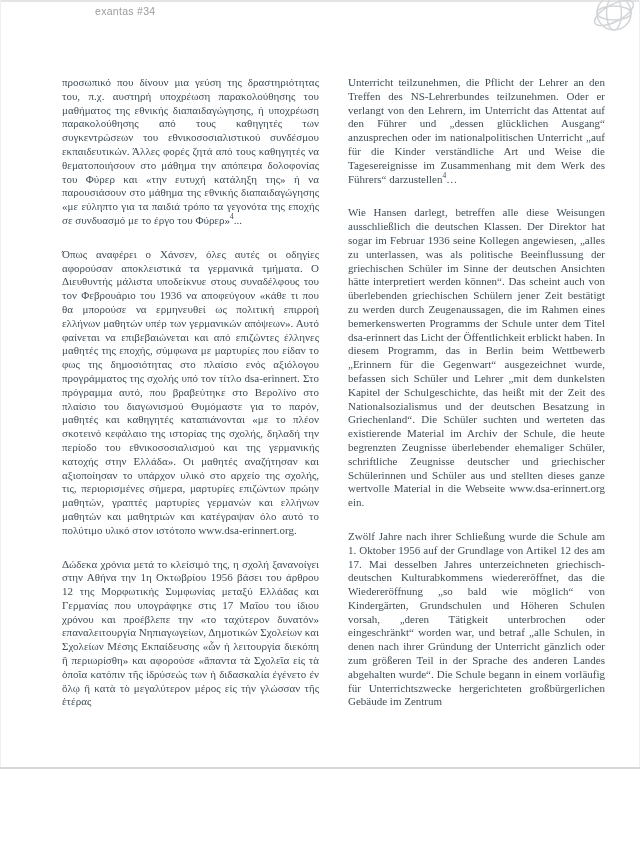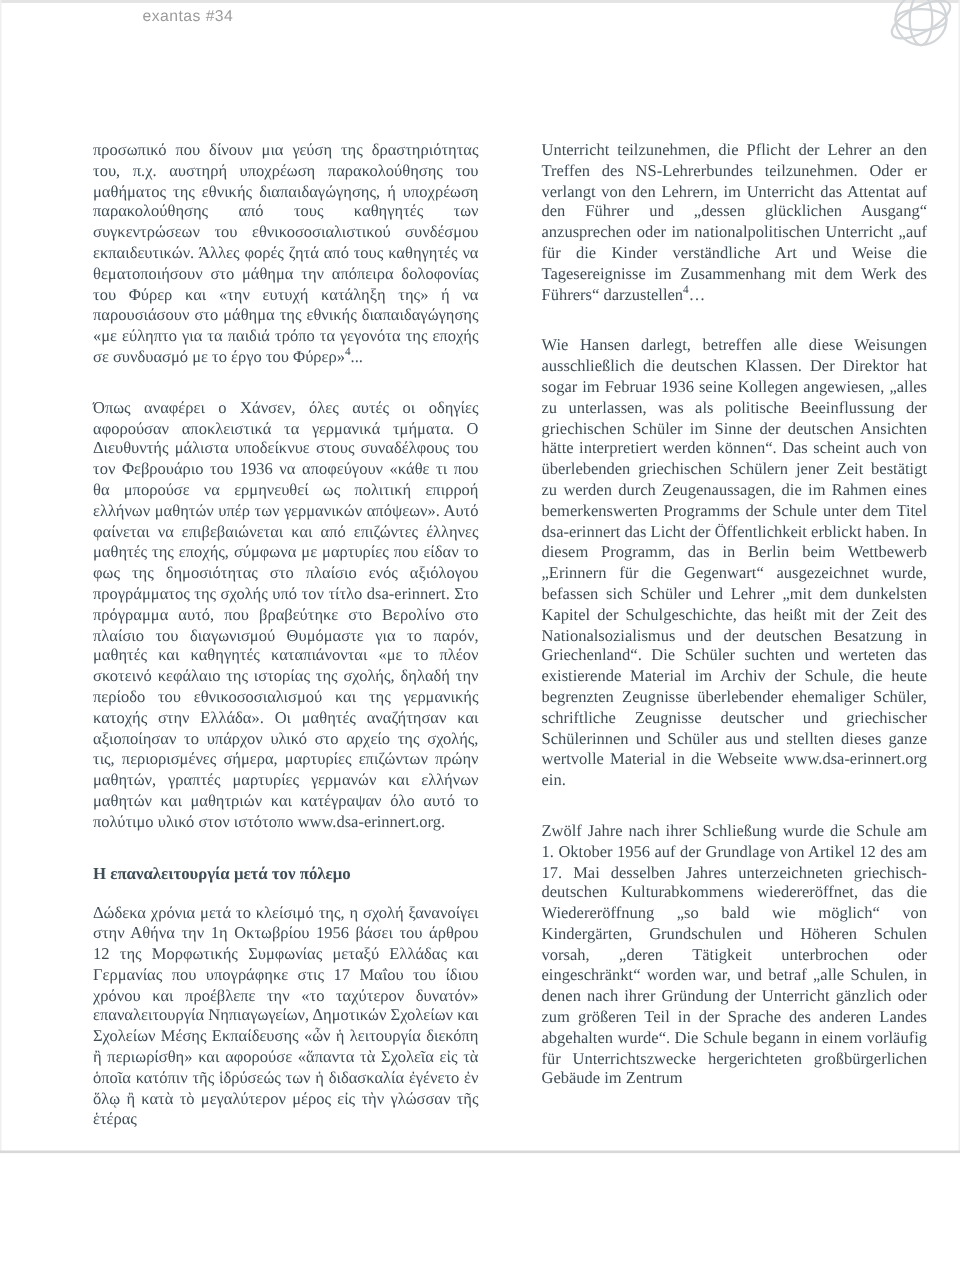--- a/index.html
+++ b/index.html
@@ -8,21 +8,21 @@
   .edge-top{position:absolute;top:0;left:0;right:0;height:2px;background:#e4e4e4;}
   .edge-bottom{position:absolute;bottom:0;left:0;right:0;height:2px;background:#d8d8d8;}
   .edge-left{position:absolute;top:0;bottom:0;left:0;width:1px;background:#efefef;}
   .edge-right{position:absolute;top:0;bottom:0;right:0;width:1px;background:#efefef;}
 
   .issue{position:absolute;top:5px;left:95px;
          font-family:"Liberation Sans","DejaVu Sans",sans-serif;
          font-size:10.5px;color:#9b9b9b;letter-spacing:.3px;}
   .globe{position:absolute;top:-9px;right:3px;}
 
-  .cols{position:absolute;top:94px;left:62px;display:flex;gap:42px;}
+  .cols{position:absolute;top:76px;left:62px;display:flex;gap:29px;}
   .col{width:257px;}
   .col p{margin:0 0 20px;font-size:11px;line-height:13.8px;text-align:justify;
          color:#3e4d56;}
   .col h3{margin:0 0 13px;font-size:11.2px;line-height:14px;font-weight:bold;
           color:#3e4d56;}
   .it{}
   sup{font-size:7.5px;line-height:0;vertical-align:super;}
 
   .rule{position:absolute;left:57px;right:0;top:789px;height:2px;background:#7396a7;}
   .f-label{position:absolute;left:57px;top:779px;
@@ -48,21 +48,20 @@
       <ellipse cx="23" cy="22" rx="7.5" ry="17"></ellipse>
       <ellipse cx="23" cy="22" rx="17" ry="7"></ellipse>
       <ellipse cx="23" cy="22" rx="21.5" ry="8.5" transform="rotate(-28 23 22)"></ellipse>
     </g>
   </svg>
 
   <div class="cols">
     <div class="col" lang="el">
         <p><span>προσωπικό που δίνουν μια γεύση της δραστηριότητας του, π.χ. αυστηρή υποχρέωση παρακολούθησης του μαθήματος της εθνικής διαπαιδαγώγησης, ή υποχρέωση παρακολούθησης από τους καθηγητές των συγκεντρώσεων του εθνικοσοσιαλιστικού συνδέσμου εκπαιδευτικών. Άλλες φορές ζητά από τους καθηγητές να θεματοποιήσουν στο μάθημα την απόπειρα δολοφονίας του Φύρερ και </span><span class="it">«την ευτυχή κατάληξη της»</span><span> ή να παρουσιάσουν στο μάθημα της εθνικής διαπαιδαγώγησης </span><span class="it">«με εύληπτο για τα παιδιά τρόπο τα γεγονότα της εποχής σε συνδυασμό με το έργο του Φύρερ»</span><sup>4</sup><span>...</span></p>
         <p><span>Όπως αναφέρει ο Χάνσεν, όλες αυτές οι οδηγίες αφορούσαν αποκλειστικά τα γερμανικά τμήματα. Ο Διευθυντής μάλιστα υποδείκνυε στους συναδέλφους του τον Φεβρουάριο του 1936 να αποφεύγουν </span><span class="it">«κάθε τι που θα μπορούσε να ερμηνευθεί ως πολιτική επιρροή ελλήνων μαθητών υπέρ των γερμανικών απόψεων»</span><span>. Αυτό φαίνεται να επιβεβαιώνεται και από επιζώντες έλληνες μαθητές της εποχής, σύμφωνα με μαρτυρίες που είδαν το φως της δημοσιότητας στο πλαίσιο ενός αξιόλογου προγράμματος της σχολής υπό τον τίτλο </span><span class="it">dsa-erinnert</span><span>. Στο πρόγραμμα αυτό, που βραβεύτηκε στο Βερολίνο στο πλαίσιο του διαγωνισμού </span><span class="it">Θυμόμαστε για το παρόν</span><span>, μαθητές και καθηγητές καταπιάνονται </span><span class="it">«με το πλέον σκοτεινό κεφάλαιο της ιστορίας της σχολής, δηλαδή την περίοδο του εθνικοσοσιαλισμού και της γερμανικής κατοχής στην Ελλάδα»</span><span>. Οι μαθητές αναζήτησαν και αξιοποίησαν το υπάρχον υλικό στο αρχείο της σχολής, τις, περιορισμένες σήμερα, μαρτυρίες επιζώντων πρώην μαθητών, γραπτές μαρτυρίες γερμανών και ελλήνων μαθητών και μαθητριών και κατέγραψαν όλο αυτό το πολύτιμο υλικό στον ιστότοπο www.dsa-erinnert.org.</span></p>
-        <h3><span>Η επαναλειτουργία μετά τον πόλεμο</span></h3>
         <p><span>Δώδεκα χρόνια μετά το κλείσιμό της, η σχολή ξανανοίγει στην Αθήνα την 1η Οκτωβρίου 1956 βάσει του άρθρου 12 της Μορφωτικής Συμφωνίας μεταξύ Ελλάδας και Γερμανίας που υπογράφηκε στις 17 Μαΐου του ίδιου χρόνου και προέβλεπε την </span><span class="it">«το ταχύτερον δυνατόν»</span><span> επαναλειτουργία Νηπιαγωγείων, Δημοτικών Σχολείων και Σχολείων Μέσης Εκπαίδευσης </span><span class="it">«ὧν ἡ λειτουργία διεκόπη ἢ περιωρίσθη»</span><span> και αφορούσε </span><span class="it">«ἅπαντα τὰ Σχολεῖα εἰς τὰ ὁποῖα κατόπιν τῆς ἱδρύσεώς των ἡ διδασκαλία ἐγένετο ἐν ὅλῳ ἢ κατὰ τὸ μεγαλύτερον μέρος εἰς τὴν γλώσσαν τῆς ἑτέρας</span></p>
       </div>
     <div class="col" lang="de">
         <p><span>Unterricht teilzunehmen, die Pflicht der Lehrer an den Treffen des NS-Lehrerbundes teilzunehmen. Oder er verlangt von den Lehrern, im Unterricht das Attentat auf den Führer und </span><span class="it">„dessen glücklichen Ausgang“</span><span> anzusprechen oder im nationalpolitischen Unterricht </span><span class="it">„auf für die Kinder verständliche Art und Weise die Tagesereignisse im Zusammenhang mit dem Werk des Führers“</span><span> darzustellen</span><sup>4</sup><span>…</span></p>
         <p><span>Wie Hansen darlegt, betreffen alle diese Weisungen ausschließlich die deutschen Klassen. Der Direktor hat sogar im Februar 1936 seine Kollegen angewiesen, </span><span class="it">„alles zu unterlassen, was als politische Beeinflussung der griechischen Schüler im Sinne der deutschen Ansichten hätte interpretiert werden können“</span><span>. Das scheint auch von überlebenden griechischen Schülern jener Zeit bestätigt zu werden durch Zeugenaussagen, die im Rahmen eines bemerkenswerten Programms der Schule unter dem Titel </span><span class="it">dsa-erinnert</span><span> das Licht der Öffentlichkeit erblickt haben. In diesem Programm, das in Berlin beim Wettbewerb „Erinnern für die Gegenwart“ ausgezeichnet wurde, befassen sich Schüler und Lehrer „mit dem dunkelsten Kapitel der Schulgeschichte, das heißt mit der Zeit des Nationalsozialismus und der deutschen Besatzung in Griechenland“. Die Schüler suchten und werteten das existierende Material im Archiv der Schule, die heute begrenzten Zeugnisse überlebender ehemaliger Schüler, schriftliche Zeugnisse deutscher und griechischer Schülerinnen und Schüler aus und stellten dieses ganze wertvolle Material in die Webseite www.dsa-erinnert.org ein.</span></p>
         <p><span>Zwölf Jahre nach ihrer Schließung wurde die Schule am 1. Oktober 1956 auf der Grundlage von Artikel 12 des am 17. Mai desselben Jahres unterzeichneten griechisch-deutschen Kulturabkommens wiedereröffnet, das die Wiedereröffnung </span><span class="it">„so bald wie möglich“</span><span> von Kindergärten, Grundschulen und Höheren Schulen vorsah, </span><span class="it">„deren Tätigkeit unterbrochen oder eingeschränkt“</span><span> worden war, und betraf </span><span class="it">„alle Schulen, in denen nach ihrer Gründung der Unterricht gänzlich oder zum größeren Teil in der Sprache des anderen Landes abgehalten wurde“</span><span>. Die Schule begann in einem vorläufig für Unterrichtszwecke hergerichteten großbürgerlichen Gebäude im Zentrum</span></p>
       </div>
   </div>
 
   <div class="rule"></div>

